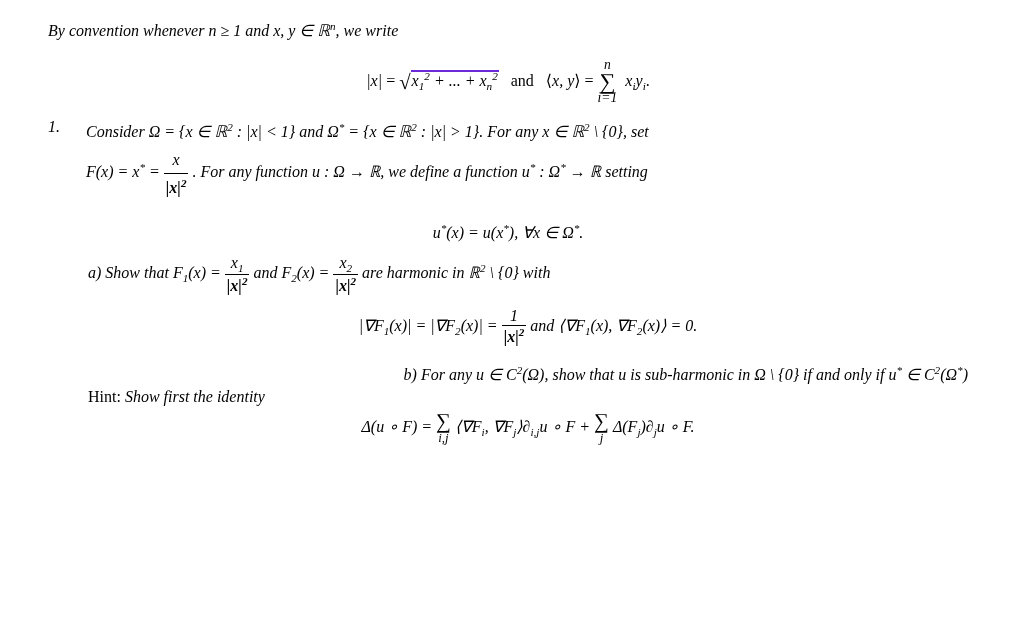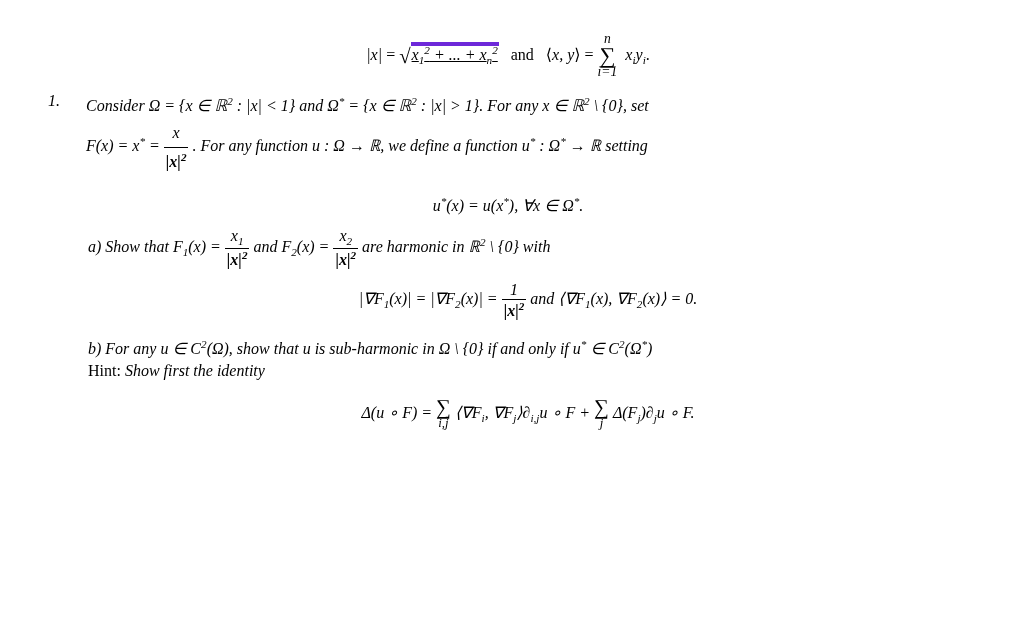--- a/index.html
+++ b/index.html
@@ -45,20 +45,21 @@
       margin-bottom: 14px;
     }
 
     .sub-label {
       font-style: italic;
     }
 
     .sub-text {
       font-style: italic;
       line-height: 1.7;
+      text-align: right;
     }
 
     .hint-label {
       font-style: normal;
       font-weight: normal;
     }
 
     .hint-text {
       font-style: italic;
     }
@@ -112,24 +113,27 @@
     .problem-num-label {
       min-width: 20px;
       font-style: italic;
     }
   </style>
 </head>
 <body>
 
 <div class="content">
 
+  <div class="intro-text">
+    By convention whenever <span class="math">n</span> ≥ 1 and <span class="math">x, y</span> ∈ ℝ<sup><span class="math">n</span></sup>, we write
+  </div>
 
   <div class="formula-block">
     <span class="math">|x|</span> = 
-    <span style="font-size:1.3em; vertical-align:middle;">√</span><span style="border-top:4px solid #6d28d9; padding:0 1px; font-style:italic;text-decoration:underline;">x<sub>1</sub><sup>2</sup> + ... + x<sub><span class="math">n</span></sub><sup>2</sup></span>
+    <span style="font-size:1.3em; vertical-align:middle;">√</span><span style="border-top:2px solid #6d28d9; padding:0 1px; font-style:italic;">x<sub>1</sub><sup>2</sup> + ... + x<sub><span class="math">n</span></sub><sup>2</sup></span>
     &nbsp; and &nbsp; ⟨<span class="math">x, y</span>⟩ = 
     <span style="display:inline-block; vertical-align:middle; text-align:center;">
       <span style="display:block; font-style:italic; font-size:0.85em; line-height:1.1;"><span class="math">n</span></span>
       <span style="display:block; font-size:1.4em; line-height:0.8;">∑</span>
       <span style="display:block; font-style:italic; font-size:0.85em; line-height:1.1;"><span class="math">i</span>=1</span>
     </span>
     &nbsp;<span class="math">x<sub>i</sub>y<sub>i</sub></span>.
   </div>
 
   <div class="problem-item">
@@ -164,21 +168,21 @@
     </div>
 
     <div class="sub-item">
       <div class="sub-text">
         <span class="math">b)  For any u ∈ C<sup>2</sup>(Ω), show that u is sub-harmonic in Ω \ {0} if and only if u<sup>*</sup> ∈ C<sup>2</sup>(Ω<sup>*</sup>)</span><br>
       </div>
       <div style="">
         <span class="hint-label">Hint: </span><span class="hint-text math">Show first the identity</span>
       </div>
 
-      <div class="formula-block" style="margin-top:18px;">
+      <div class="formula-block" style="margin-top:6px;">
         <span class="math">Δ(u ∘ F) = </span>
         <span style="display:inline-block; vertical-align:middle; text-align:center;">
           <span style="display:block; font-style:italic; font-size:0.8em;"></span>
           <span style="display:block; font-size:1.3em; line-height:0.9;">∑</span>
           <span style="display:block; font-style:italic; font-size:0.8em; line-height:1.1;"><span class="math">i,j</span></span>
         </span>
         <span class="math">⟨∇F<sub>i</sub>, ∇F<sub>j</sub>⟩∂<sub>i,j</sub>u ∘ F + </span>
         <span style="display:inline-block; vertical-align:middle; text-align:center;">
           <span style="display:block; font-style:italic; font-size:0.8em;"></span>
           <span style="display:block; font-size:1.3em; line-height:0.9;">∑</span>

